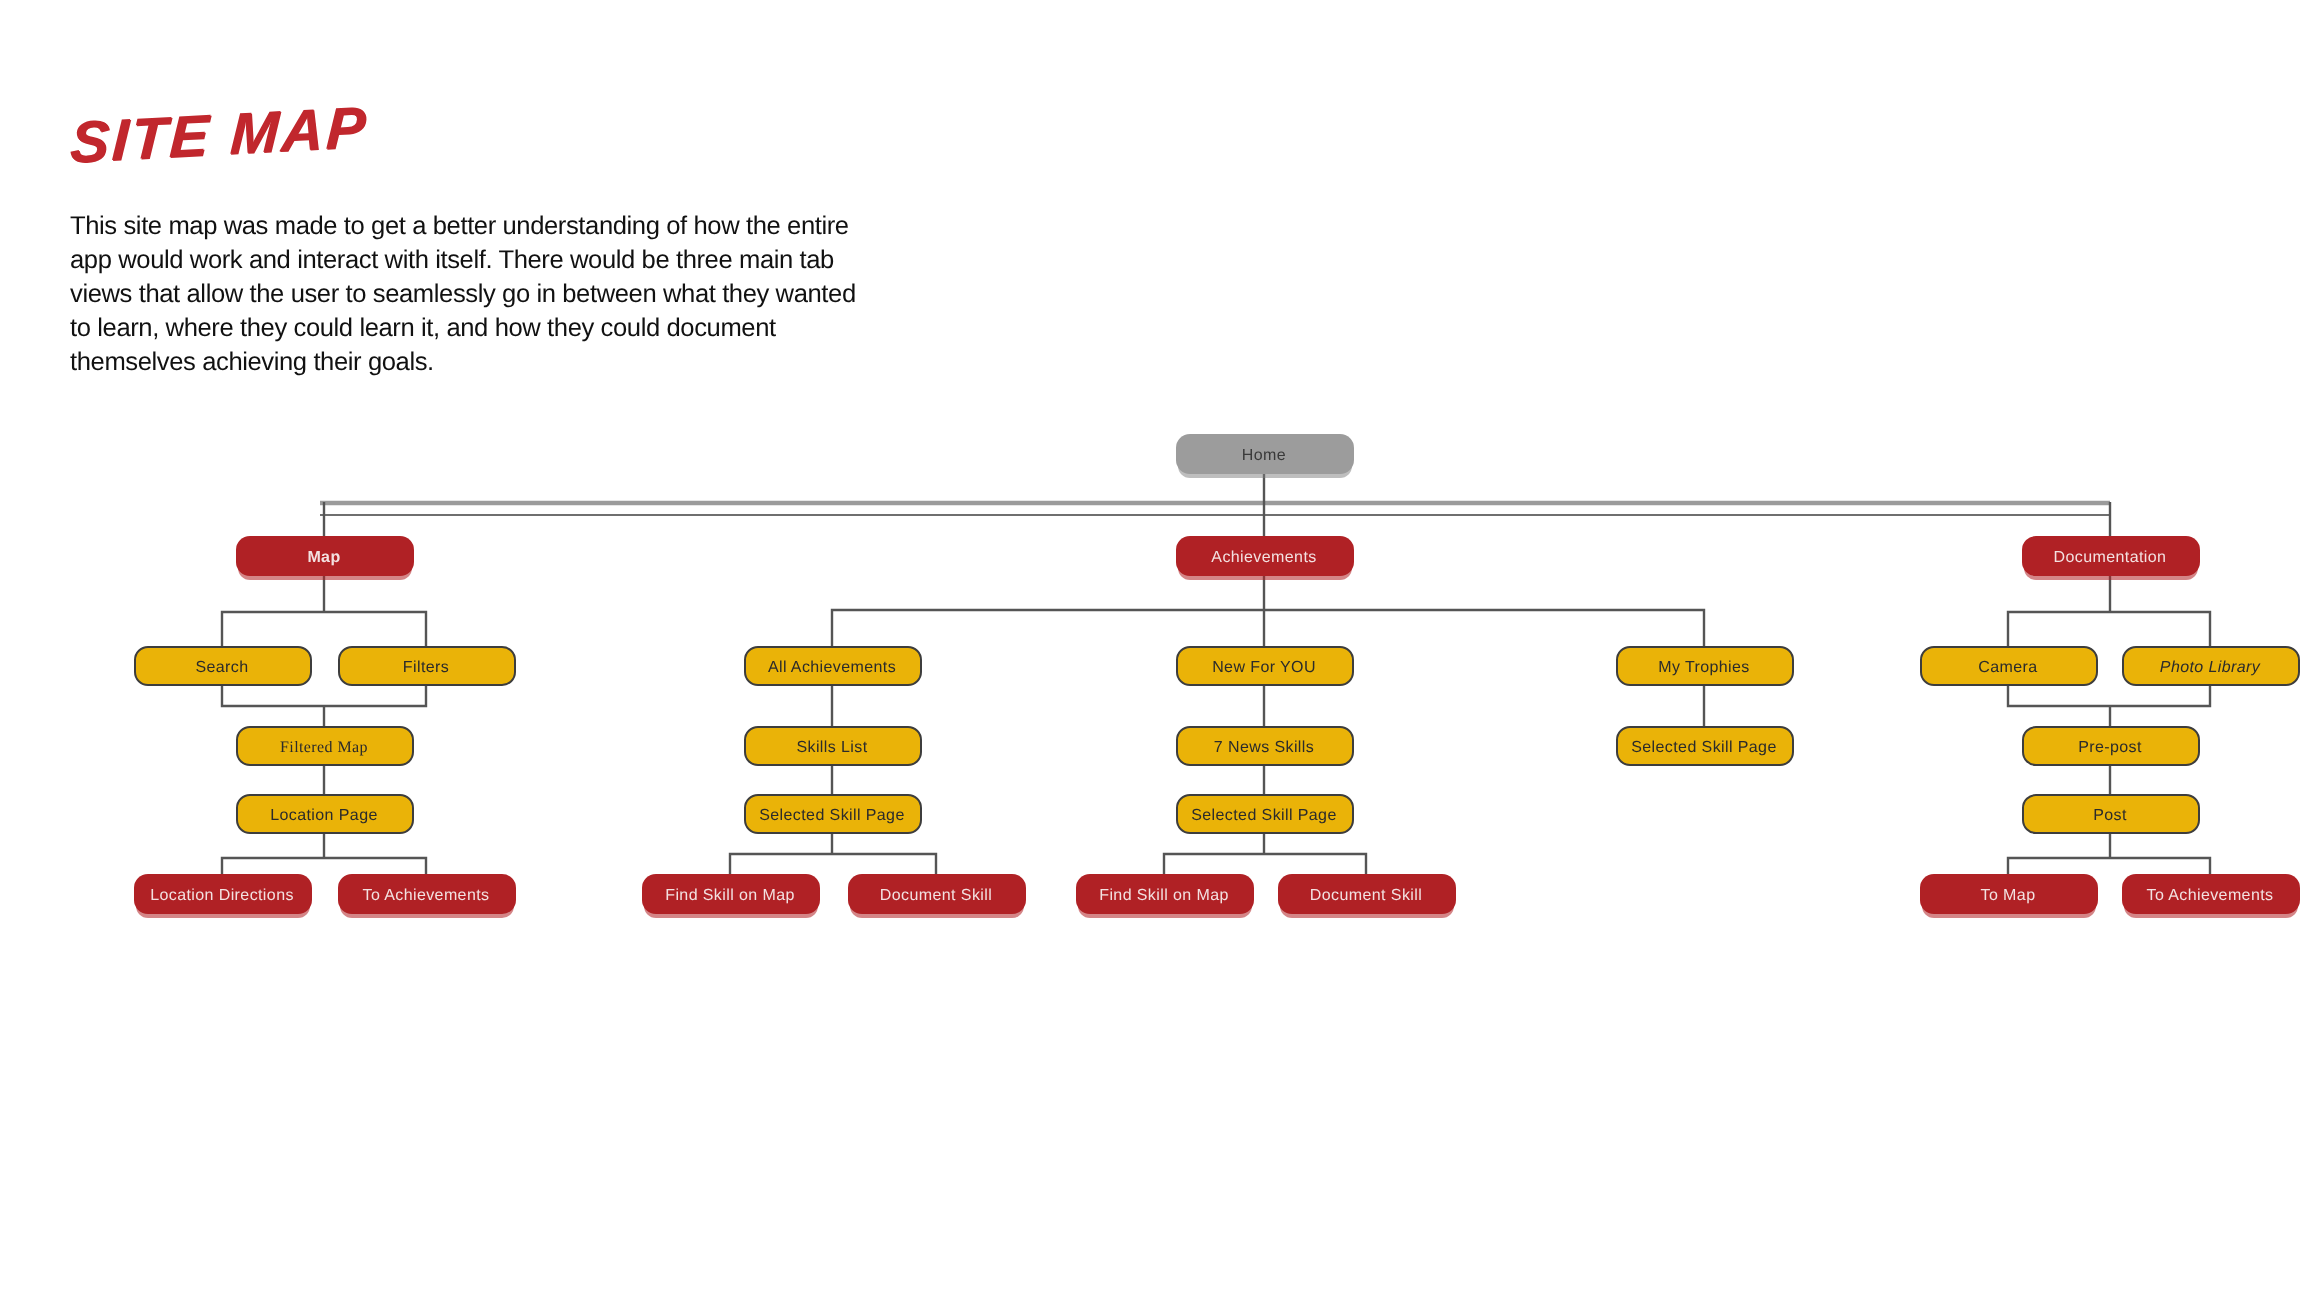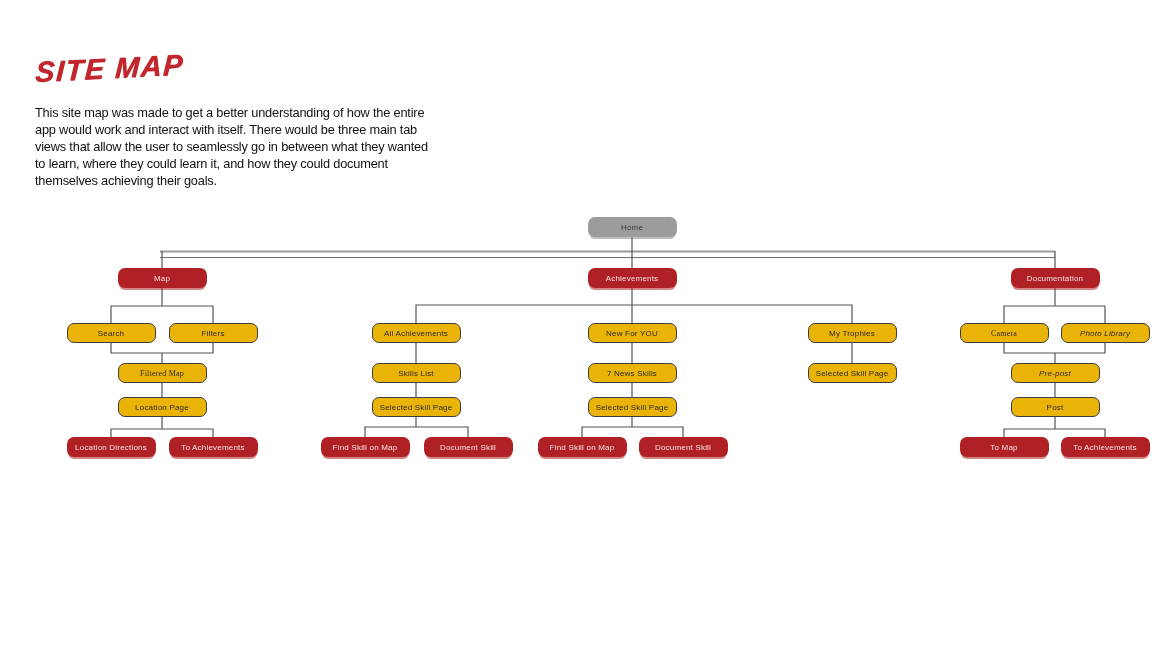--- a/index.html
+++ b/index.html
@@ -117,37 +117,37 @@
         <path d="M971 329 V339 H1072 V329"></path>
         <path d="M1022 339 V349"></path>
         <path d="M1022 369 V383"></path>
         <path d="M1022 403 V415"></path>
         <path d="M971 423 V415 H1072 V423"></path>
       </g>
     </svg>
 
     <div class="node gray" style="left:554.5px; top:203px;">Home</div>
 
-    <div class="node red" style="left:84.5px;  top:254px;">Map</div>
+    <div class="node red" style="left:84.5px;  top:254px;font-weight:bold;">Map</div>
     <div class="node red" style="left:554.5px; top:254px;text-align:right;">Achievements</div>
     <div class="node red" style="left:977.5px; top:254px;">Documentation</div>
 
     <div class="node white" style="left:33.5px;  top:309px;">Search</div>
     <div class="node white" style="left:135.5px; top:309px;">Filters</div>
     <div class="node white" style="left:338.5px; top:309px;">All Achievements</div>
     <div class="node white" style="left:554.5px; top:309px;text-align:center;">New For YOU</div>
     <div class="node white" style="left:774.5px; top:309px;">My Trophies</div>
-    <div class="node white" style="left:926.5px; top:309px;font-family:Liberation Serif, serif;">Camera</div>
+    <div class="node white" style="left:926.5px; top:309px;">Camera</div>
     <div class="node white" style="left:1027.5px;top:309px;font-style:italic;">Photo Library</div>
 
     <div class="node white" style="left:84.5px;  top:349px;font-family:Liberation Serif, serif;">Filtered Map</div>
     <div class="node white" style="left:338.5px; top:349px;">Skills List</div>
     <div class="node white" style="left:554.5px; top:349px;">7 News Skills</div>
     <div class="node white" style="left:774.5px; top:349px;">Selected Skill Page</div>
-    <div class="node white" style="left:977.5px; top:349px;font-style:italic;">Pre-post</div>
+    <div class="node white" style="left:977.5px; top:349px;">Pre-post</div>
 
     <div class="node white" style="left:84.5px;  top:383px;">Location Page</div>
     <div class="node white" style="left:338.5px; top:383px;">Selected Skill Page</div>
     <div class="node white" style="left:554.5px; top:383px;">Selected Skill Page</div>
     <div class="node white" style="left:977.5px; top:383px;">Post</div>
 
     <div class="node red" style="left:33.5px;  top:423px;">Location Directions</div>
     <div class="node red" style="left:135.5px; top:423px;">To Achievements</div>
     <div class="node red" style="left:287.5px; top:423px;">Find Skill on Map</div>
     <div class="node red" style="left:390.5px; top:423px;">Document Skill</div>

